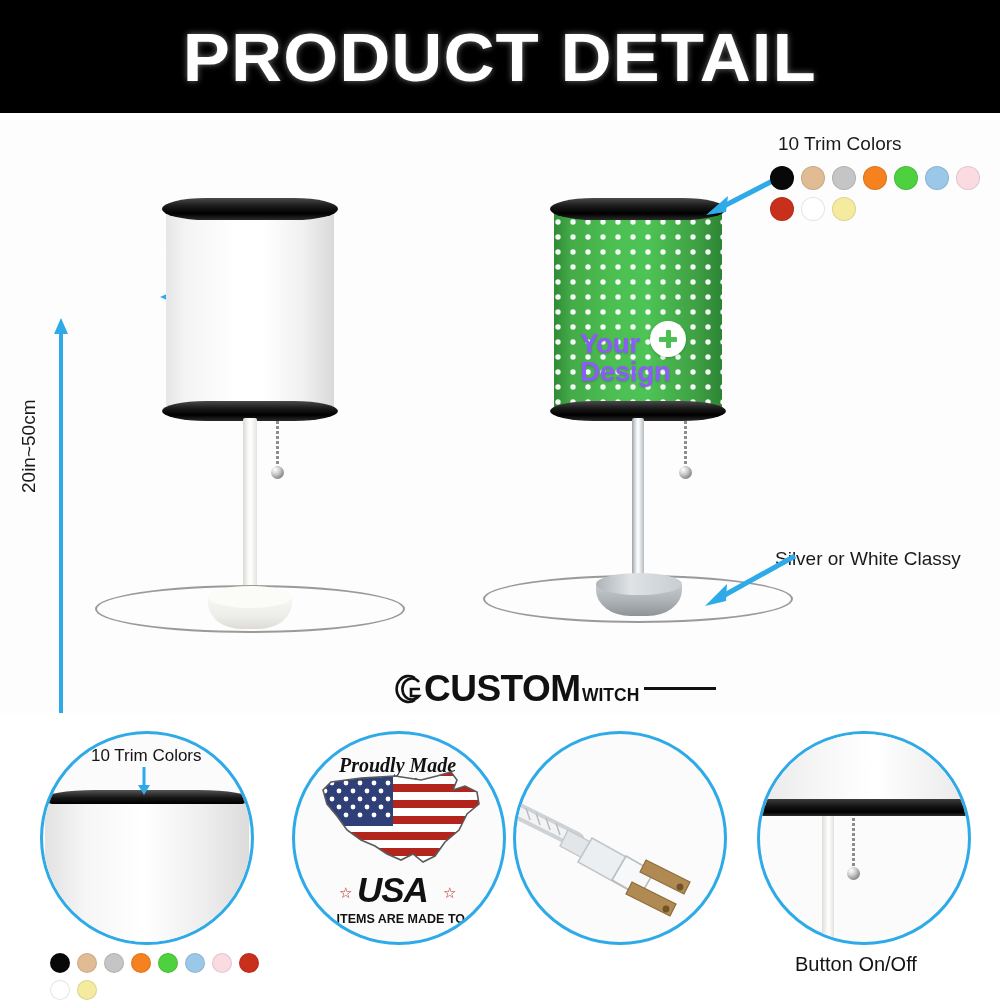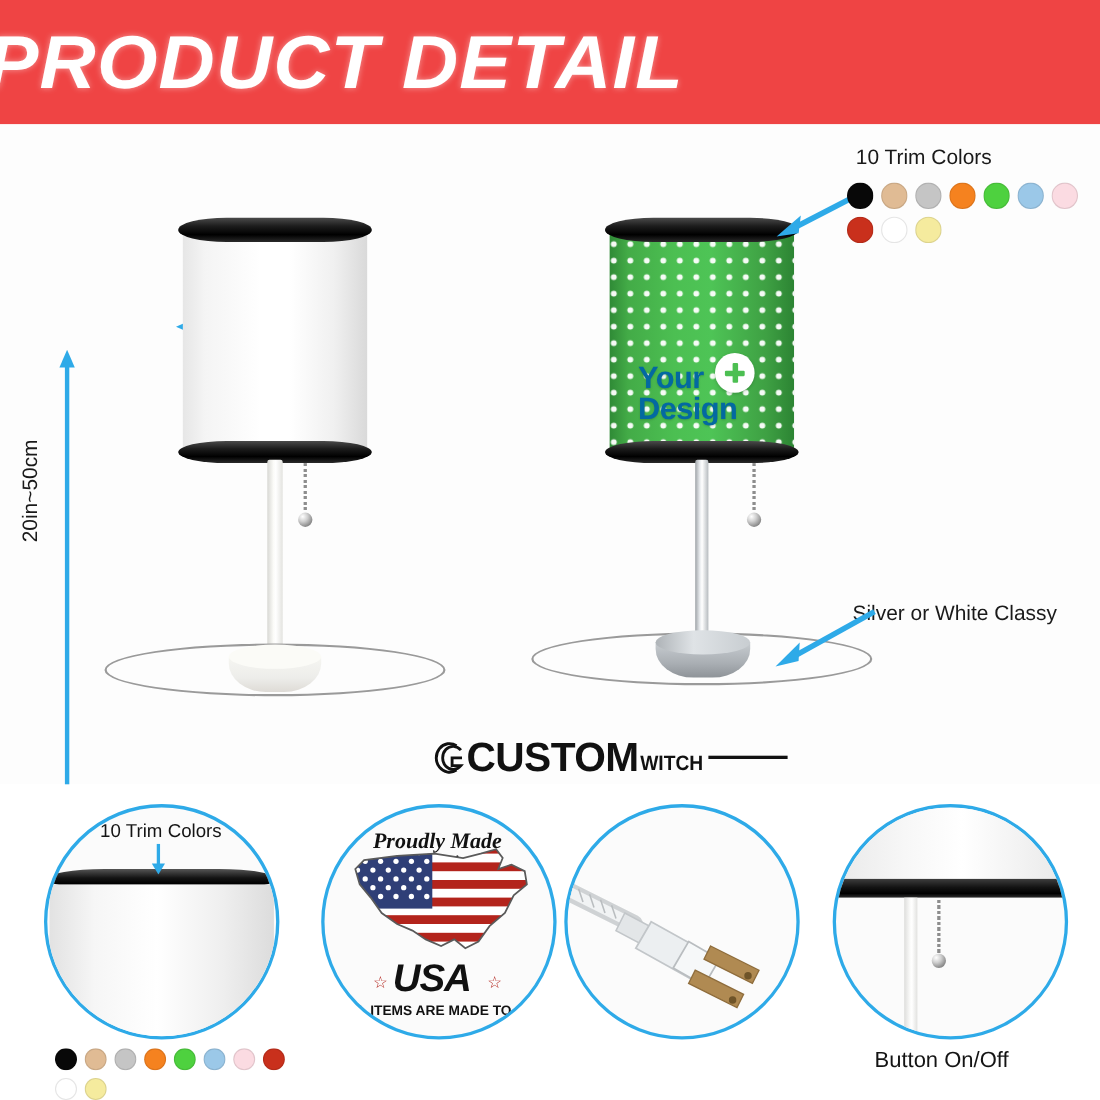--- a/index.html
+++ b/index.html
@@ -8,22 +8,22 @@
     font-family:"Liberation Sans", sans-serif;
     background:#ffffff;
     position:relative;
     overflow:hidden;
   }
   .stage { position:absolute; inset:0; width:1000px; height:1000px; }
 
   
   .header {
     position:absolute; left:0; top:0; width:1000px; height:113px;
-    background:#ef4444;
-    display:flex; align-items:center; font-style:italic;
+    background:#000000;
+    display:flex; align-items:center; justify-content:center;
   }
   .header-title {
     color:#ffffff;
     font-size:68px;
     font-weight:bold;
     letter-spacing:1px;
     font-family:"Liberation Sans Narrow","Liberation Sans",sans-serif;
     transform:scaleX(1.04);
     text-shadow:0 0 6px rgba(255,255,255,.45);
     white-space:nowrap;
@@ -63,21 +63,21 @@
   .trim-top, .trim-bottom {
     position:absolute; left:-4px; right:-4px;
     background:linear-gradient(180deg,#4a4a4a 0%,#1c1c1c 35%,#000 70%,#2a2a2a 100%);
     border-radius:50%/100%;
   }
   .trim-top { top:-6px; height:22px; }
   .trim-bottom { bottom:-6px; height:22px; border-radius:50%/100%; }
 
   .design-text {
     position:absolute; left:0; right:0; bottom:26px;
-    color:#0369a1; font-weight:bold; font-size:28px; line-height:1.02;
+    color:#8b5cf6; font-weight:bold; font-size:28px; line-height:1.02;
     padding-left:26px;
     text-shadow:0 1px 2px rgba(0,0,0,.18);
     letter-spacing:-0.5px;
   }
   .plus-badge {
     position:absolute; width:36px; height:36px; border-radius:50%;
     background:#ffffff; right:36px; bottom:56px;
     box-shadow:0 1px 3px rgba(0,0,0,.2);
   }
   .plus-badge::before, .plus-badge::after {

